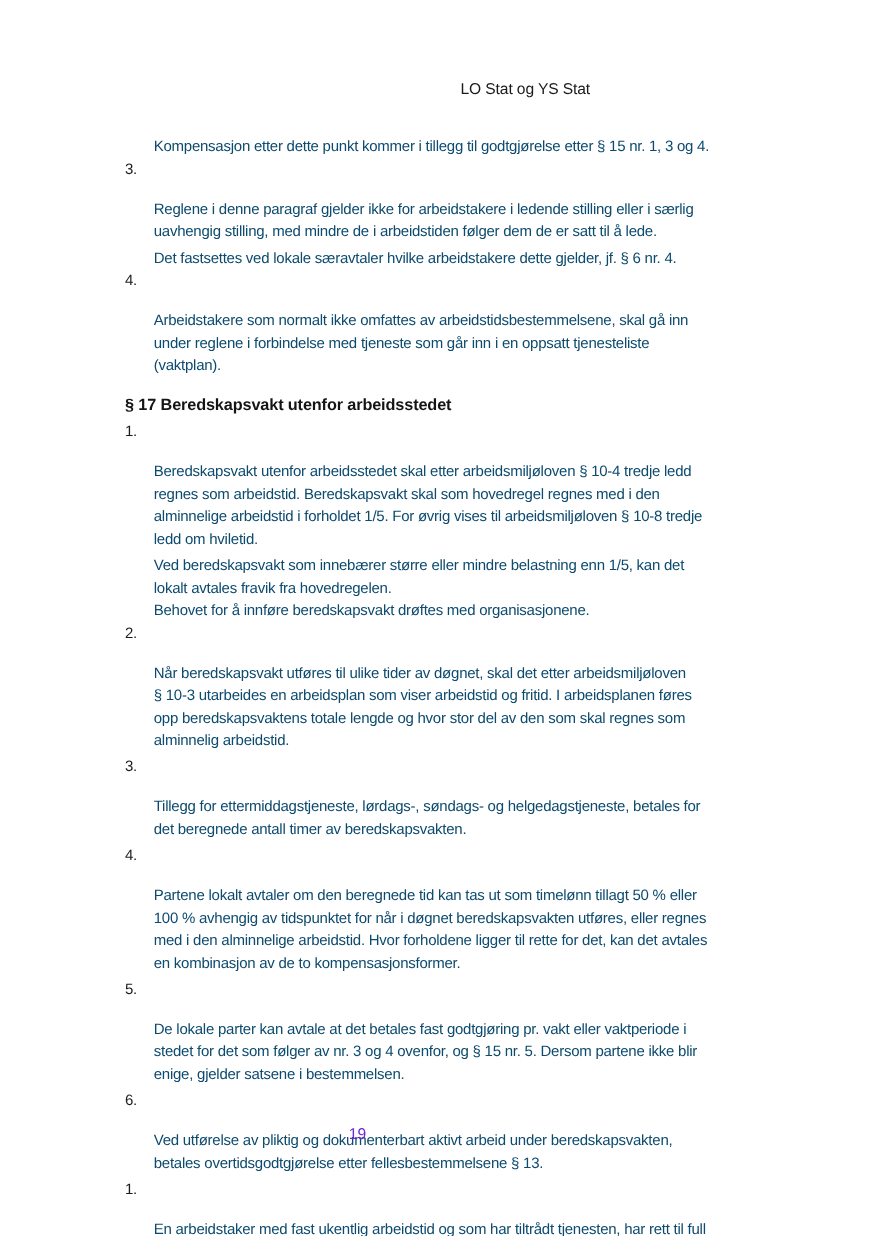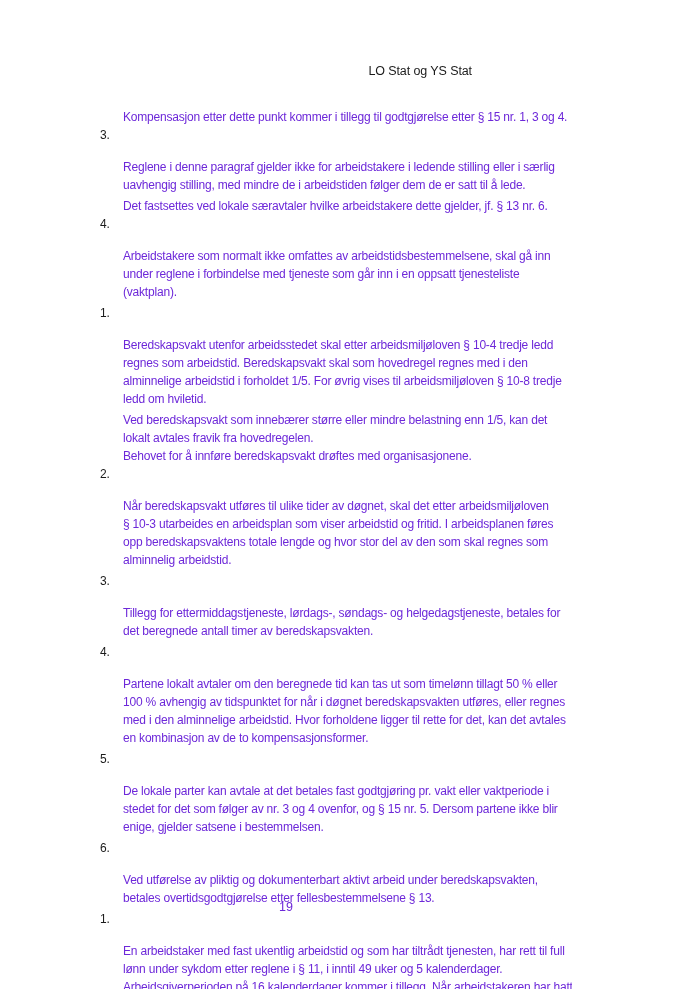--- a/index.html
+++ b/index.html
@@ -32,21 +32,21 @@
   }
   .block {
     margin: 0 0 3px 0;
   }
   .txt {
     margin: 0;
     font-size: 12px;
     line-height: 18px;
     letter-spacing: -0.2px;
     white-space: pre-line;
-    color: #6d28d9;
+    color: #0c4a6e;
   }
   .item {
     display: flex;
     align-items: flex-start;
   }
   .item .num {
     flex: 0 0 23px;
     font-size: 12px;
     line-height: 18px;
     letter-spacing: -0.2px;
@@ -90,27 +90,28 @@
 
   <div class="header-right">LO Stat og YS Stat</div>
 
   <main class="content" id="content">
       <p class="txt sub block">Kompensasjon etter dette punkt kommer i tillegg til godtgjørelse etter § 15 nr. 1, 3 og 4.</p>
       <div class="item block">
         <span class="num">3.</span>
         <p class="txt body">Reglene i denne paragraf gjelder ikke for arbeidstakere i ledende stilling eller i særlig
 uavhengig stilling, med mindre de i arbeidstiden følger dem de er satt til å lede.</p>
       </div>
-      <p class="txt sub block">Det fastsettes ved lokale særavtaler hvilke arbeidstakere dette gjelder, jf. § 13 nr. 6.</p>
+      <p class="txt sub block">Det fastsettes ved lokale særavtaler hvilke arbeidstakere dette gjelder, jf. § 6 nr. 4.</p>
       <div class="item block">
         <span class="num">4.</span>
         <p class="txt body">Arbeidstakere som normalt ikke omfattes av arbeidstidsbestemmelsene, skal gå inn
 under reglene i forbindelse med tjeneste som går inn i en oppsatt tjenesteliste
 (vaktplan).</p>
       </div>
+      <h2 class="heading block">§ 17 Beredskapsvakt utenfor arbeidsstedet</h2>
       <div class="item block">
         <span class="num">1.</span>
         <p class="txt body">Beredskapsvakt utenfor arbeidsstedet skal etter arbeidsmiljøloven § 10-4 tredje ledd
 regnes som arbeidstid. Beredskapsvakt skal som hovedregel regnes med i den
 alminnelige arbeidstid i forholdet 1/5. For øvrig vises til arbeidsmiljøloven § 10-8 tredje
 ledd om hviletid.</p>
       </div>
       <p class="txt sub block">Ved beredskapsvakt som innebærer større eller mindre belastning enn 1/5, kan det
 lokalt avtales fravik fra hovedregelen.</p>
       <p class="txt sub block">Behovet for å innføre beredskapsvakt drøftes med organisasjonene.</p>

